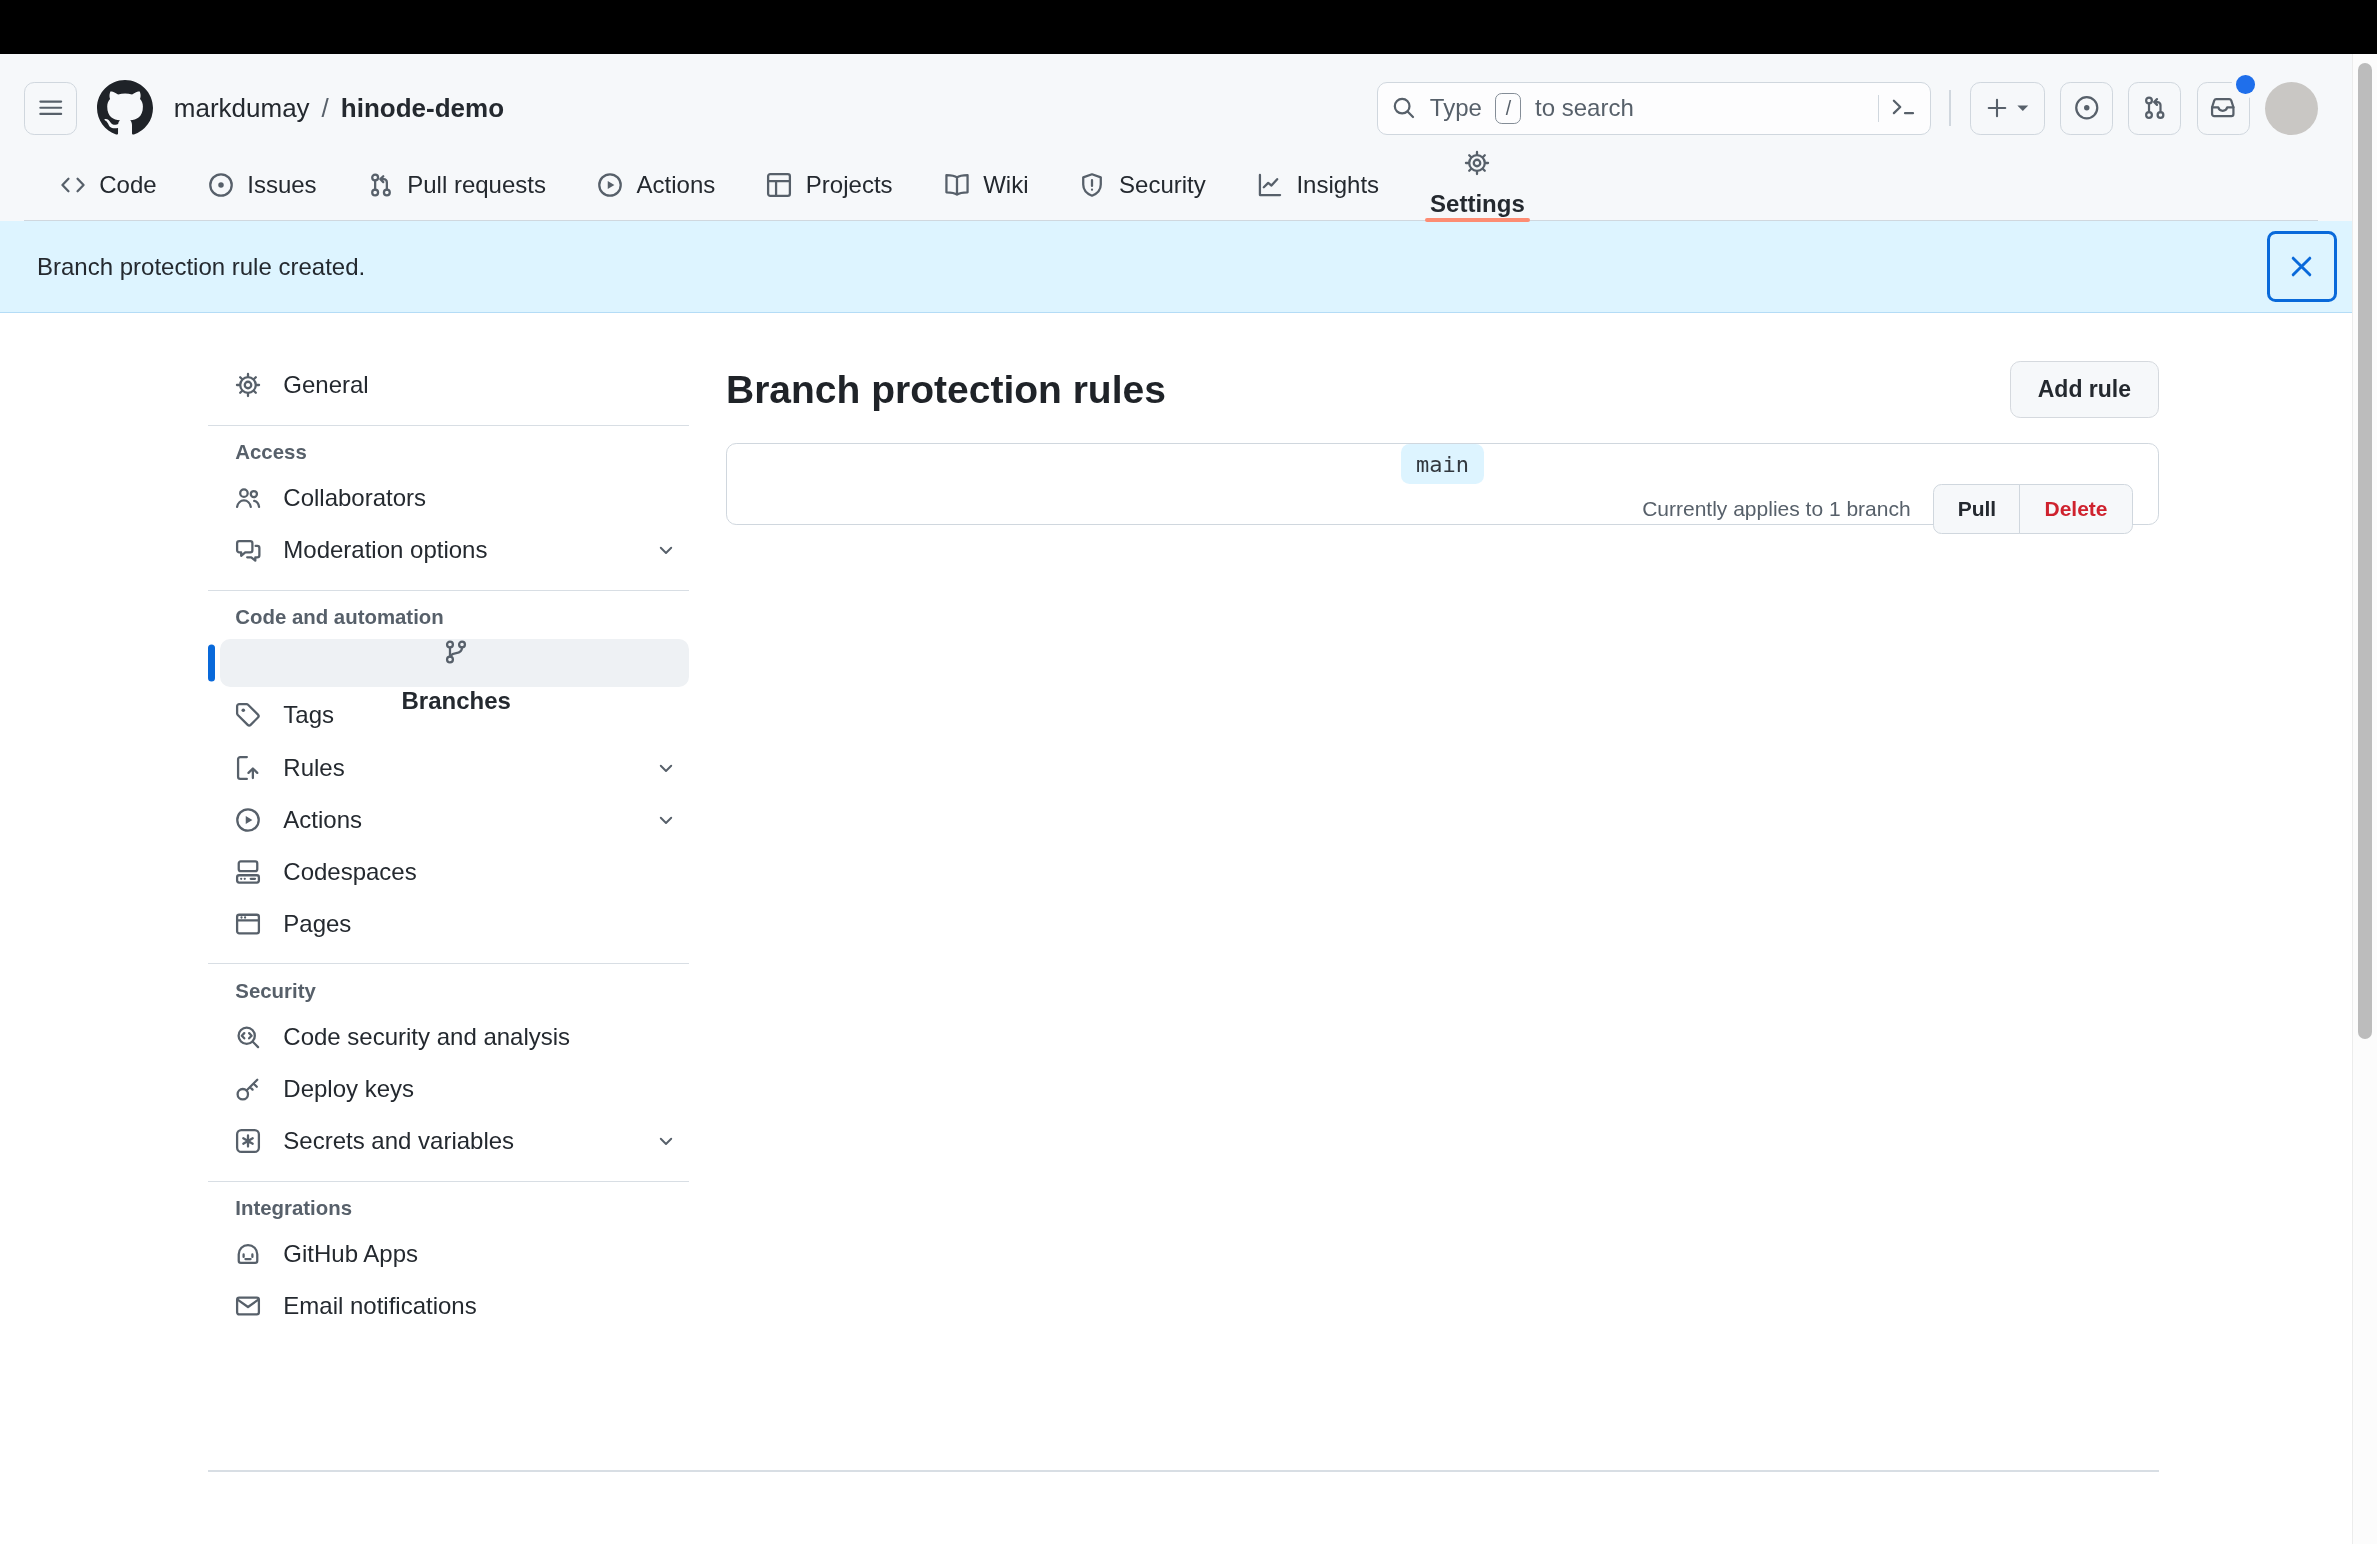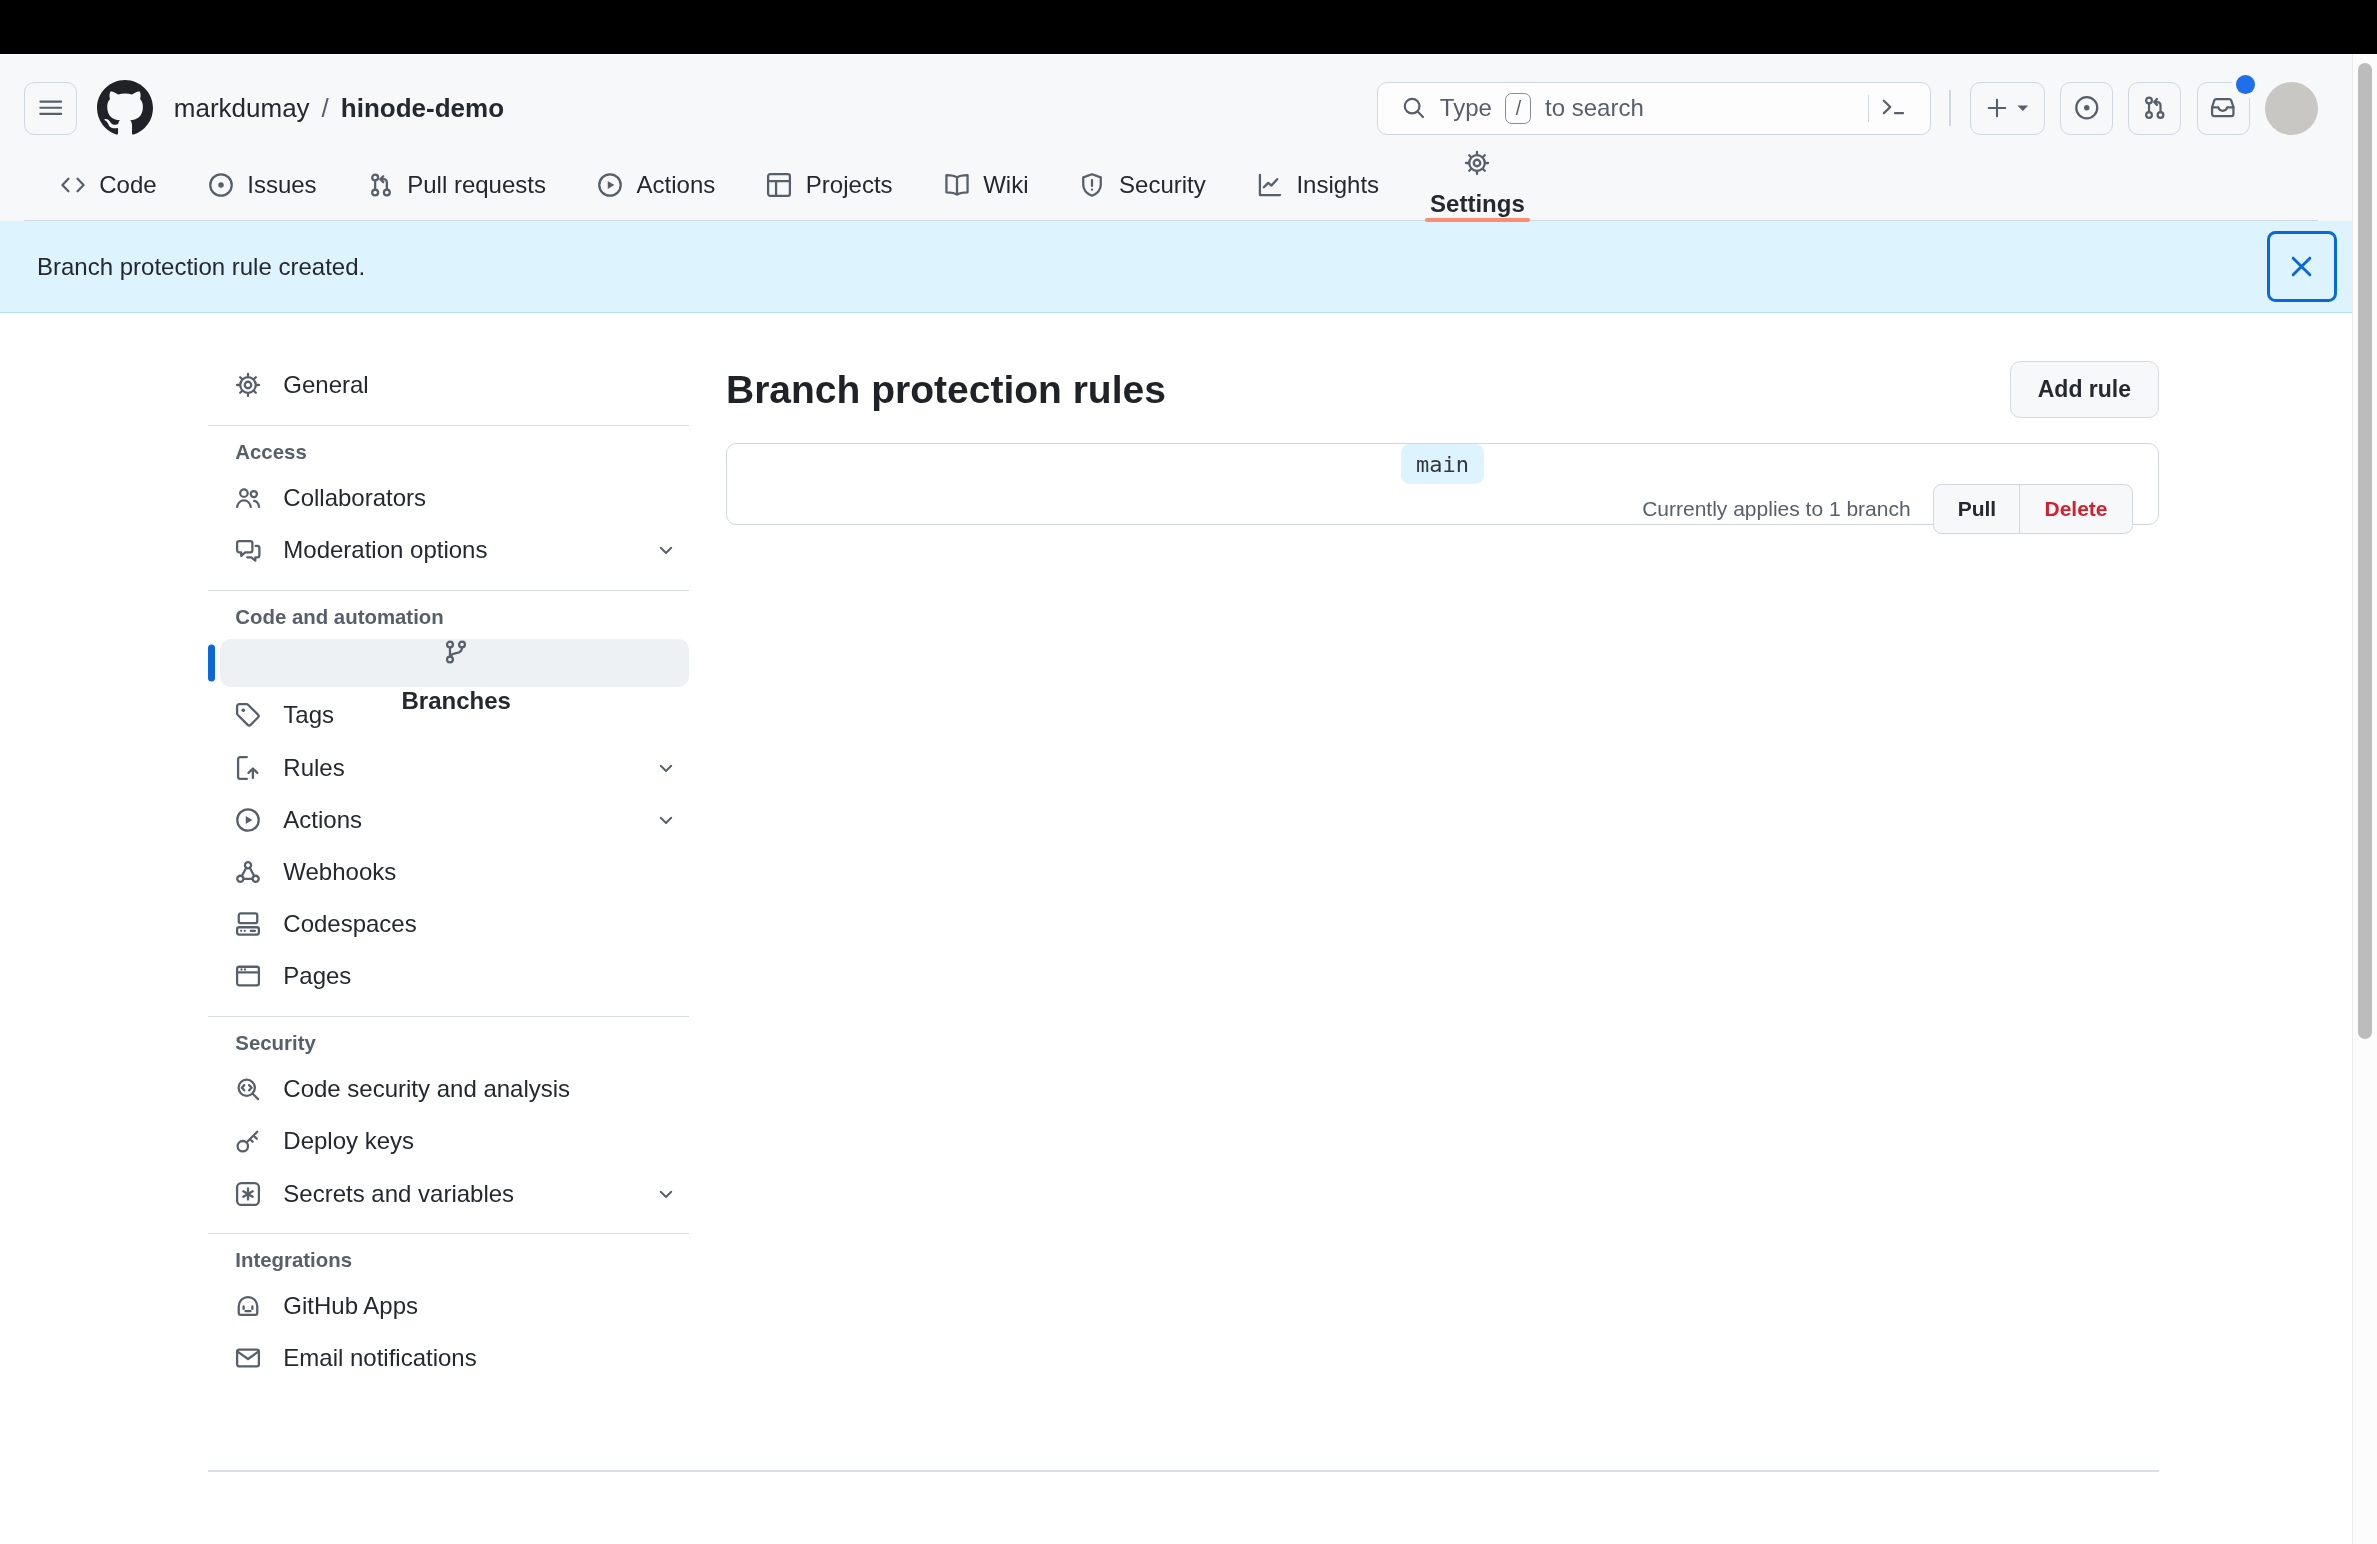--- a/index.html
+++ b/index.html
@@ -22,21 +22,21 @@
               width:53px; height:53px; background:transparent;
               border:1.7px solid #d0d7de; border-radius:10.2px; cursor:pointer; position:relative; }
   .icon-btn svg { width:25.5px; height:25.5px; }
   .gh-logo { width:56px; height:56px; flex:none; }
   .crumbs { display:flex; align-items:center; font-size:26px; color:#24292f; white-space:nowrap;justify-content:flex-end; }
   .crumb-sep { color:#57606a; margin:0 12px; }
   .crumb-repo { font-weight:700; }
 
   .header-right { margin-left:auto; display:flex; align-items:center; gap:15.3px; }
   .search { display:flex; align-items:center; gap:13.6px; width:554px; height:53px;
-            padding:0 23px; background:#fdfdfe; border:1.7px solid #d0d7de;
+            padding:0 13px; background:#fdfdfe; border:1.7px solid #d0d7de;
             border-radius:10px; color:#57606a; font-size:24px; cursor:text; }
   .search svg { width:25.5px; height:25.5px; flex:none; }
   .kbd-slash { display:flex; align-items:center; justify-content:center; flex:none;
                width:26px; height:31px; border:1.7px solid #848d97; border-radius:6.8px;
                font-size:19.5px; color:#57606a; }
   .search-right { margin-left:auto; display:flex; align-items:center; gap:12px; }
   .search-vline { width:1.7px; height:27px; background:#d0d7de; }
   .header-vline { width:1.7px; height:36px; background:#d0d7de; margin:0 3.4px; }
   .plus-btn { width:75px; gap:6.8px; }
   .unread-dot { position:absolute; top:-7.6px; right:-6px; width:18.7px; height:18.7px;
@@ -330,29 +330,20 @@
             <circle cx="8" cy="8" r="6.6"></circle>
             <path class="fl" d="M6.6 5.5v5l4.1-2.5z"></path>
           </svg>
         <span>Actions</span>
         <svg class="oi chev" viewBox="0 0 16 16">
             <path d="m4.2 6.4 3.8 3.8 3.8-3.8"></path>
           </svg>
       </div>
       <div class="side-item">
         <svg class="oi" viewBox="0 0 16 16">
-            <circle cx="8" cy="3.8" r="1.9"></circle>
-            <circle cx="3.3" cy="12.2" r="1.9"></circle>
-            <circle cx="12.7" cy="12.2" r="1.9"></circle>
-            <path d="M6.9 5.4 4.3 10.3M9.1 5.4l2.6 4.9M5.3 12.2h5.4"></path>
-          </svg>
-        <span>Webhooks</span>
-      </div>
-      <div class="side-item">
-        <svg class="oi" viewBox="0 0 16 16">
             <rect x="2.3" y="1.5" width="11.4" height="6" rx="1.2"></rect>
             <rect x="1.3" y="10" width="13.4" height="4.5" rx="1.2"></rect>
             <path d="M3.8 12.2h.01M6 12.2h.01M9.7 12.2h2.6"></path>
           </svg>
         <span>Codespaces</span>
       </div>
       <div class="side-item">
         <svg class="oi" viewBox="0 0 16 16">
             <rect x="1.3" y="2.3" width="13.4" height="11.4" rx="1.3"></rect>
             <path d="M1.3 5.8h13.4M4 4h.01M6.2 4h.01"></path>

